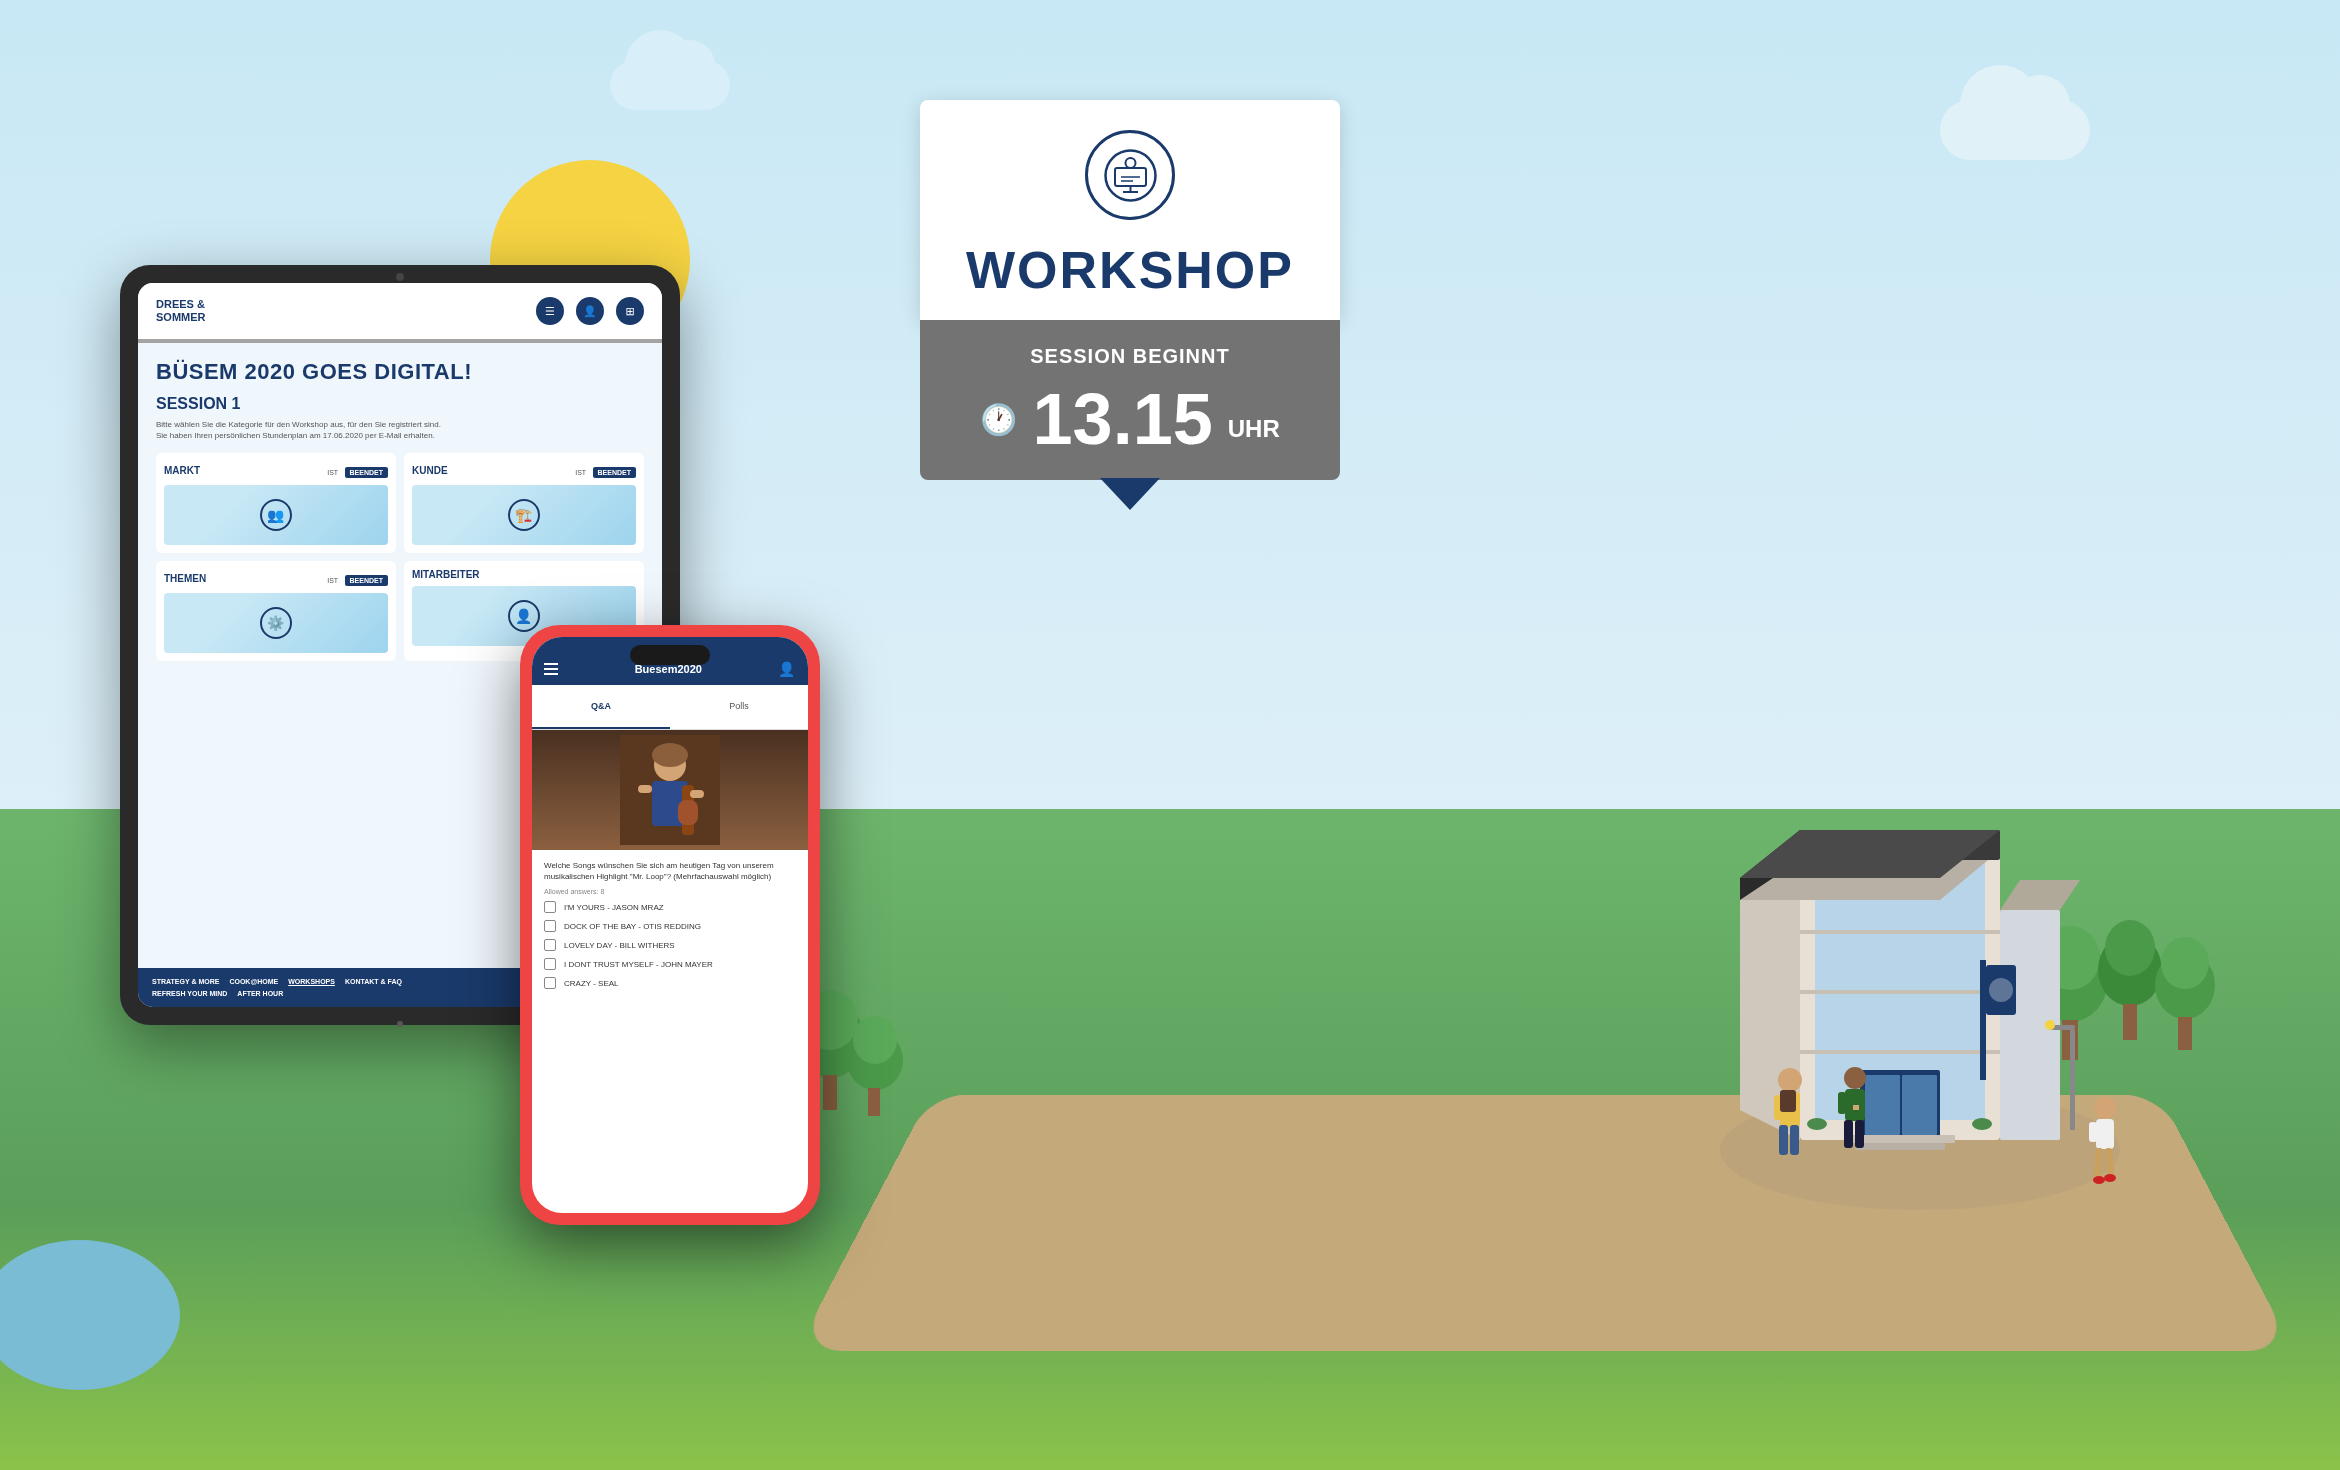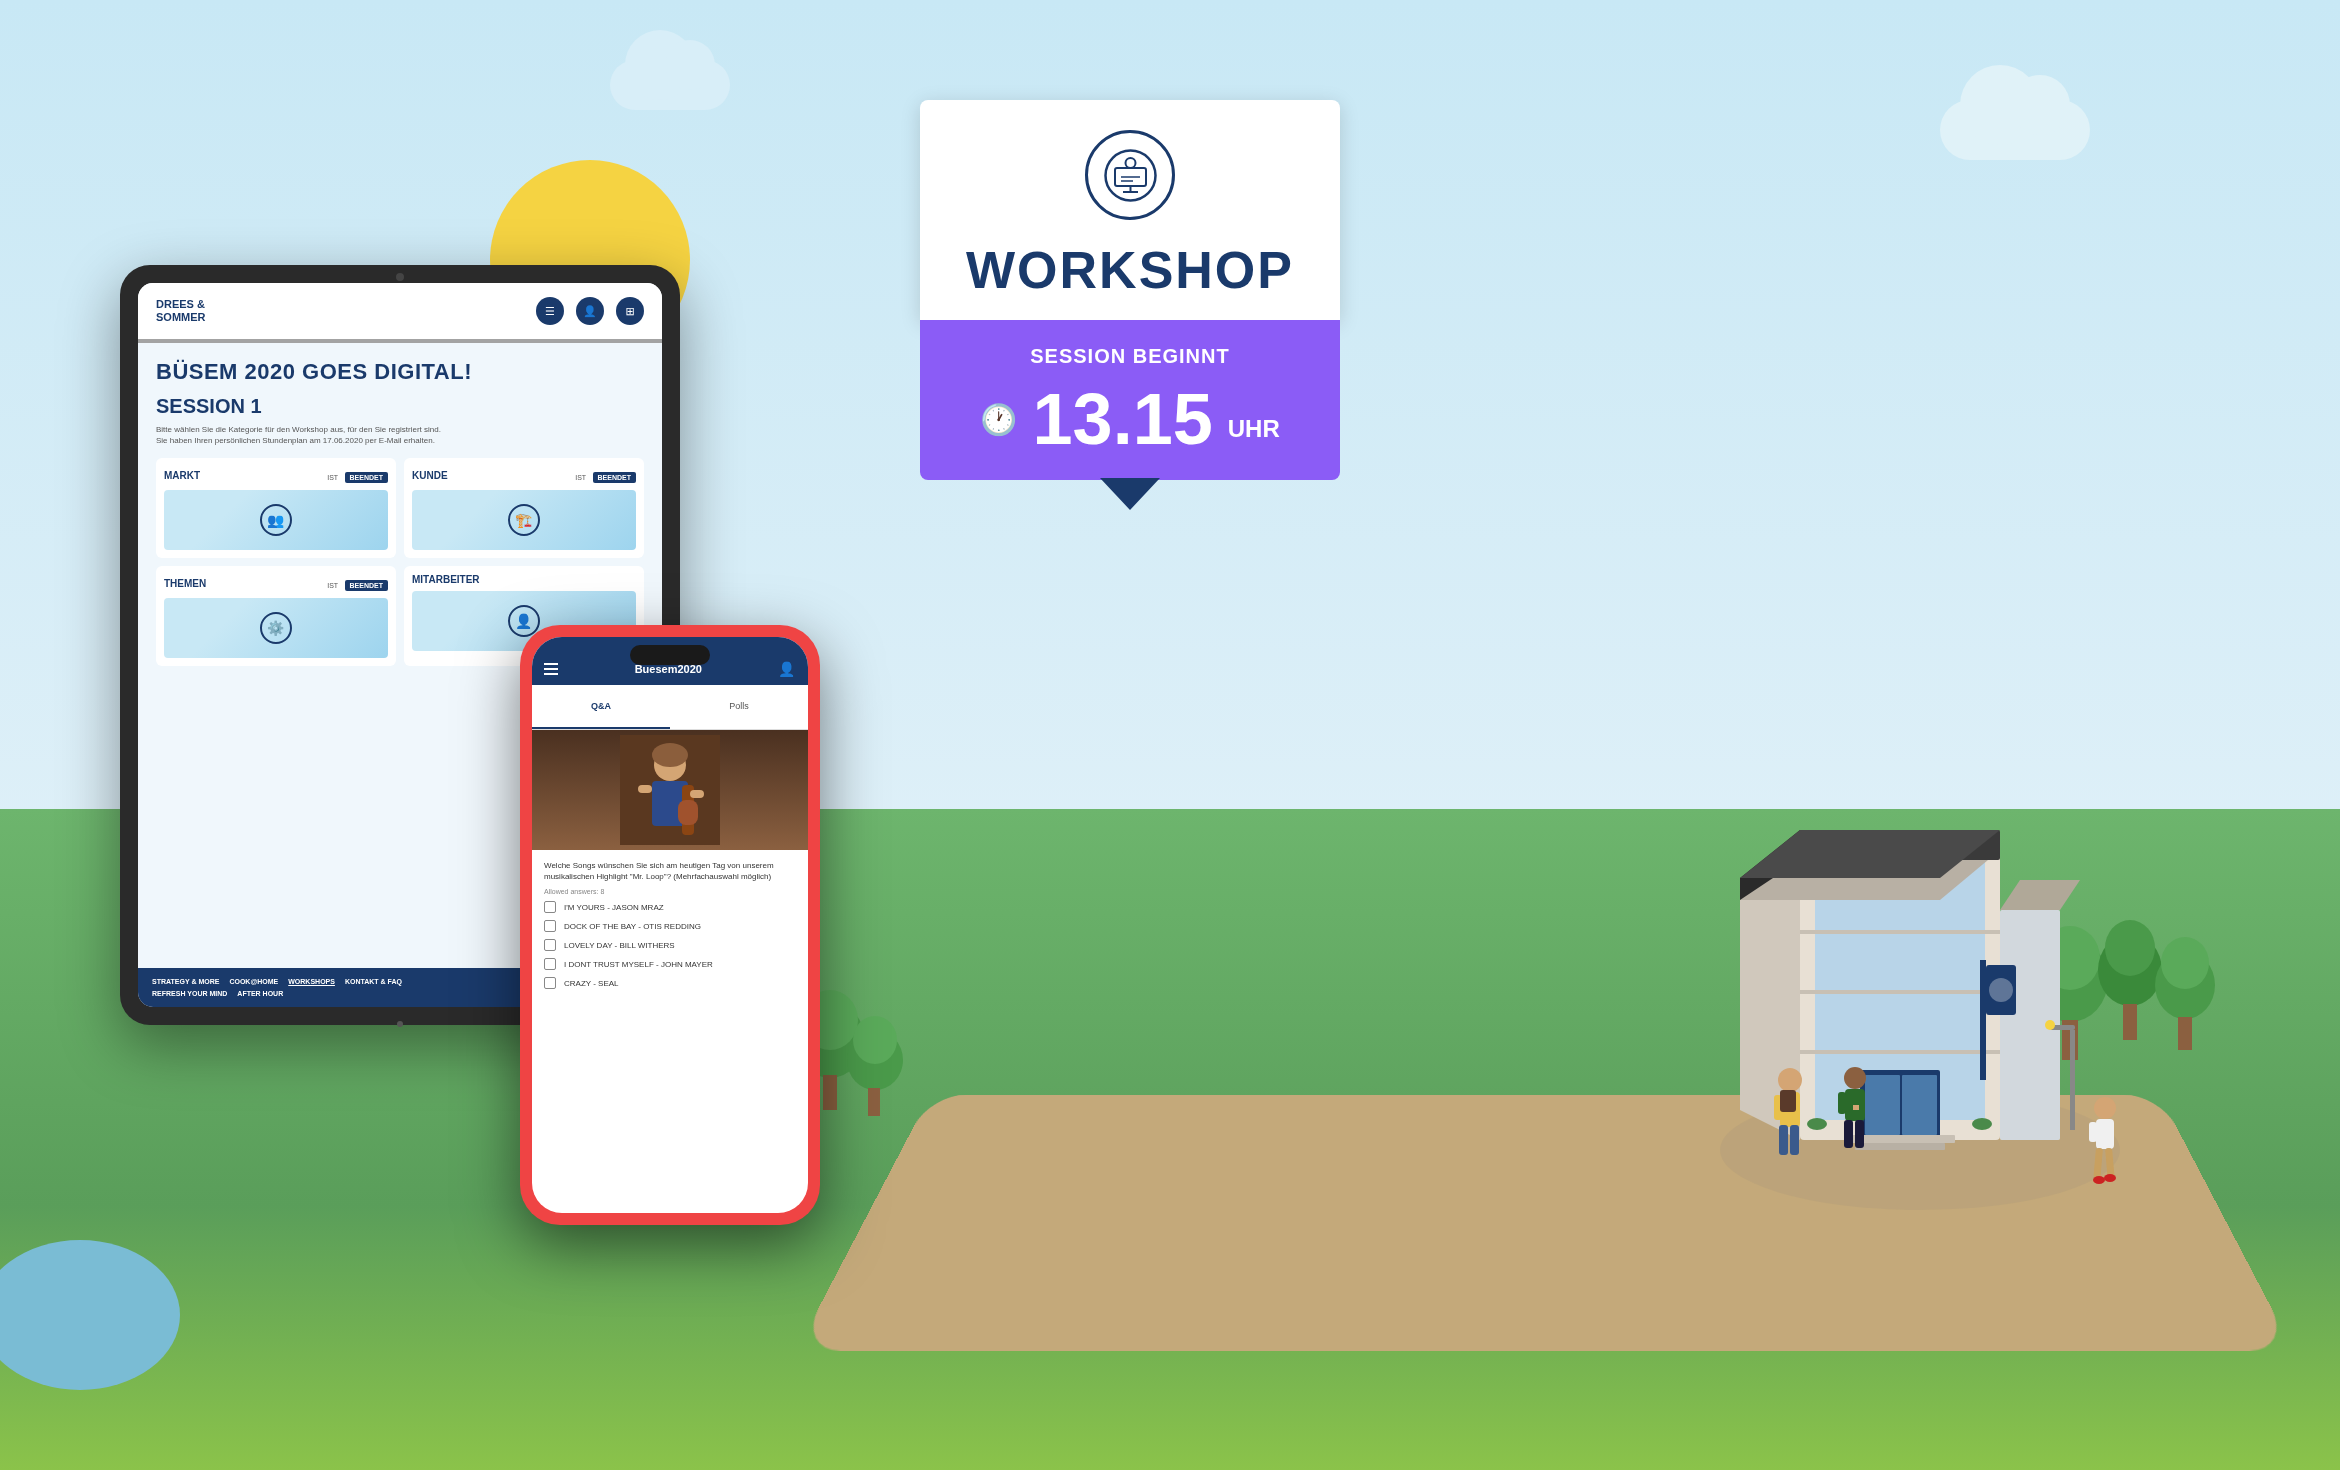--- a/index.html
+++ b/index.html
@@ -188,21 +188,21 @@
       overflow: hidden;
     }
     .ipad-title-main {
       font-size: 22px;
       font-weight: 900;
       color: #1a3a6b;
       margin-bottom: 10px;
       letter-spacing: 0.5px;
     }
     .ipad-section-title {
-      font-size: 20px;
+      font-size: 16px;
       font-weight: 800;
       color: #1a3a6b;
       margin-bottom: 6px;
     }
     .ipad-desc {
       font-size: 8px;
       color: #555;
       line-height: 1.4;
       margin-bottom: 12px;
     }
@@ -444,21 +444,21 @@
       margin: 0 auto 20px;
       background: white;
     }
     .workshop-title {
       font-size: 52px;
       font-weight: 700;
       color: #1a3a6b;
       letter-spacing: 2px;
     }
     .workshop-card-blue {
-      background: #8b5cf6;
+      background: #737373;
       border-radius: 0 0 8px 8px;
       padding: 25px 40px;
       text-align: center;
       position: relative;
     }
     .session-label {
       font-size: 20px;
       font-weight: 800;
       color: white;
       letter-spacing: 1px;

